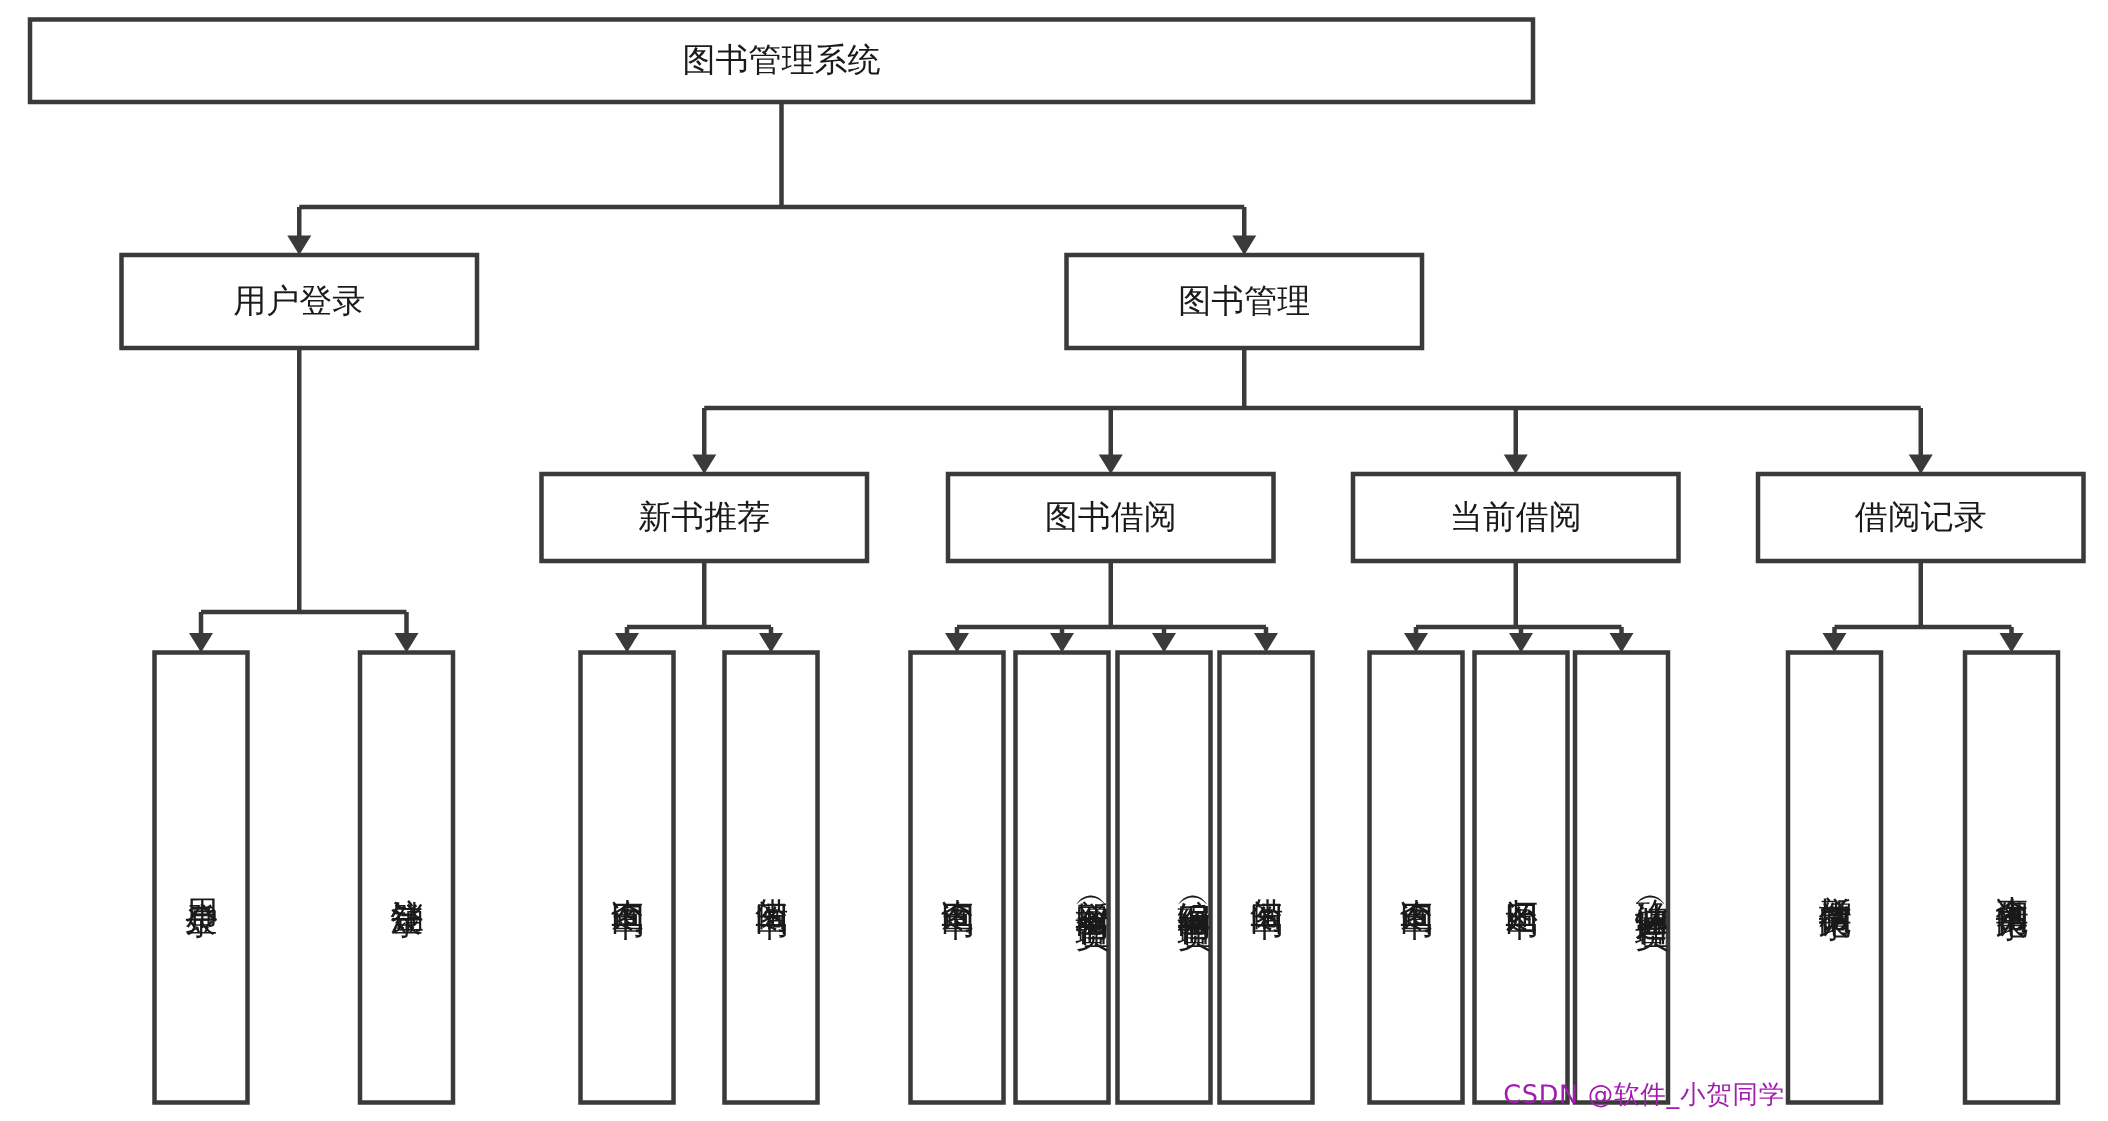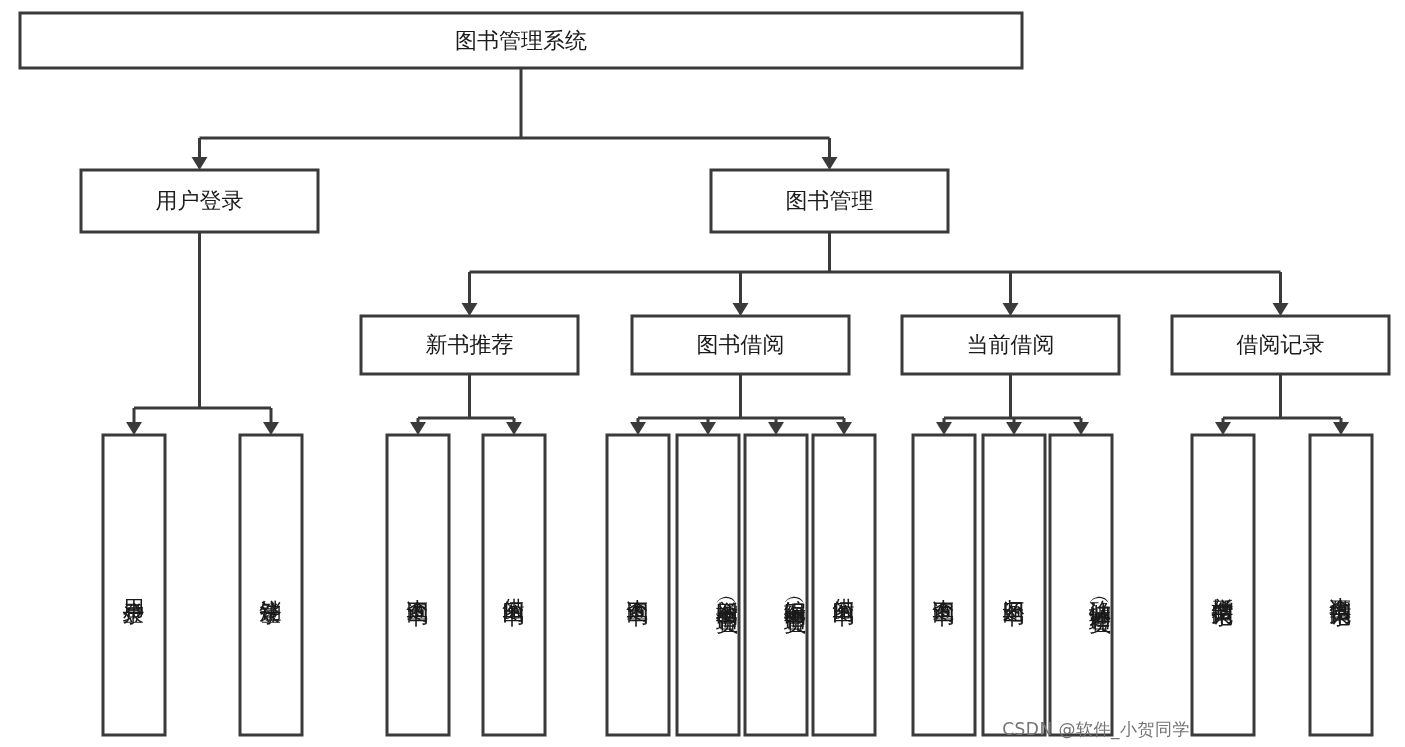--- a/index.html
+++ b/index.html
@@ -11,21 +11,21 @@
   .edge{stroke:#3a3a3a;stroke-width:3;fill:none;}
   .arrow-head{fill:#3a3a3a;stroke:none;}
   .node-label{fill:#1a1a1a;font-family:"DejaVu Sans","Liberation Sans",sans-serif;
               font-size:22px;text-anchor:middle;dominant-baseline:middle;}
   .vtext{position:absolute;writing-mode:vertical-rl;text-orientation:upright;
          font-size:22px;color:#1a1a1a;line-height:1.05;letter-spacing:2px;
          display:flex;align-items:flex-start;justify-content:center;
          font-family:"DejaVu Sans","Liberation Sans",sans-serif;
          pointer-events:none;white-space:nowrap;}
   .vtext.center{align-items:center;}
-  .watermark{position:absolute;right:6px;bottom:6px;color:#737373;
+  .watermark{position:absolute;right:6px;bottom:6px;color:#a21caf;
              font-size:17px;font-family:"DejaVu Sans","Liberation Sans",sans-serif;
              letter-spacing:0.5px;}
 </style>
 </head>
 <body>
 
 <div id="stage">
   <svg id="chart-svg" viewBox="0 0 1405 747" xmlns="http://www.w3.org/2000/svg">
       <rect x="20" y="13" width="1002" height="55" class="node-rect"></rect>
       <text x="521" y="41.5" class="node-label">图书管理系统</text>

